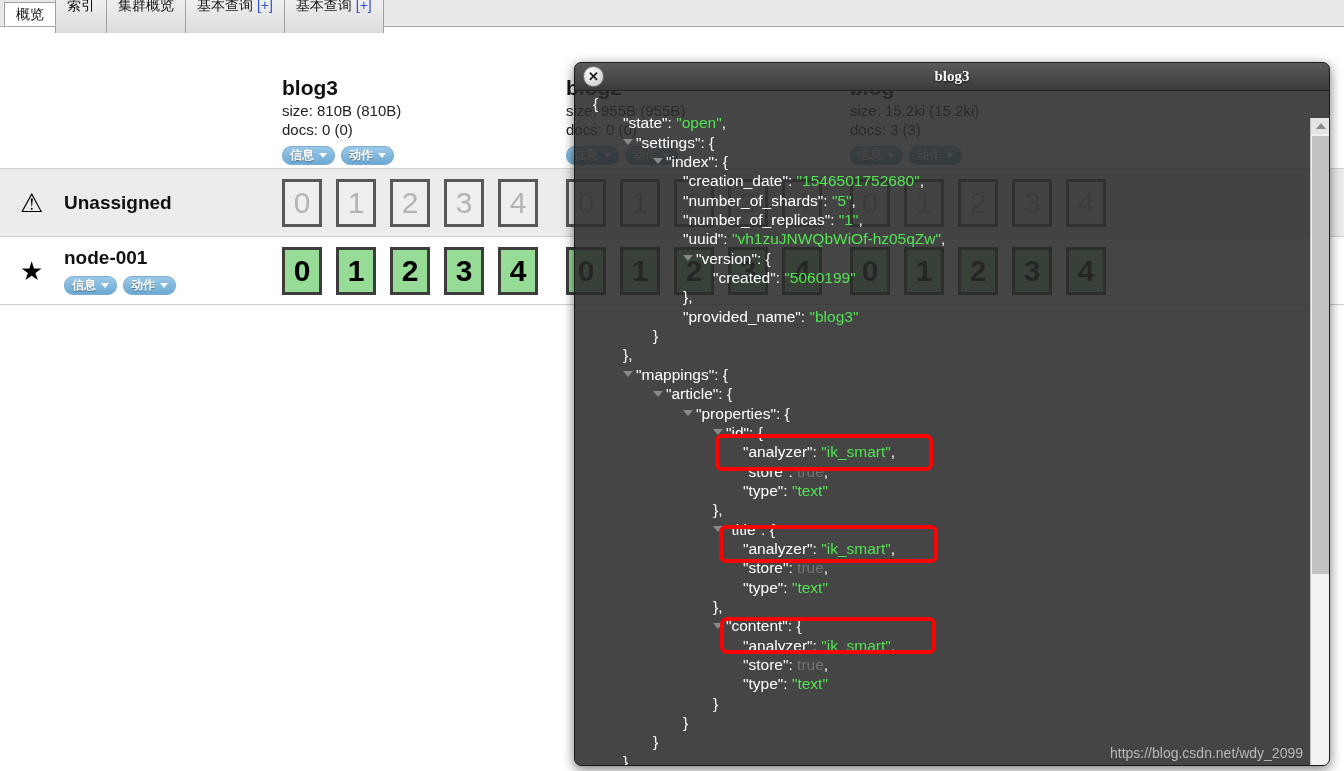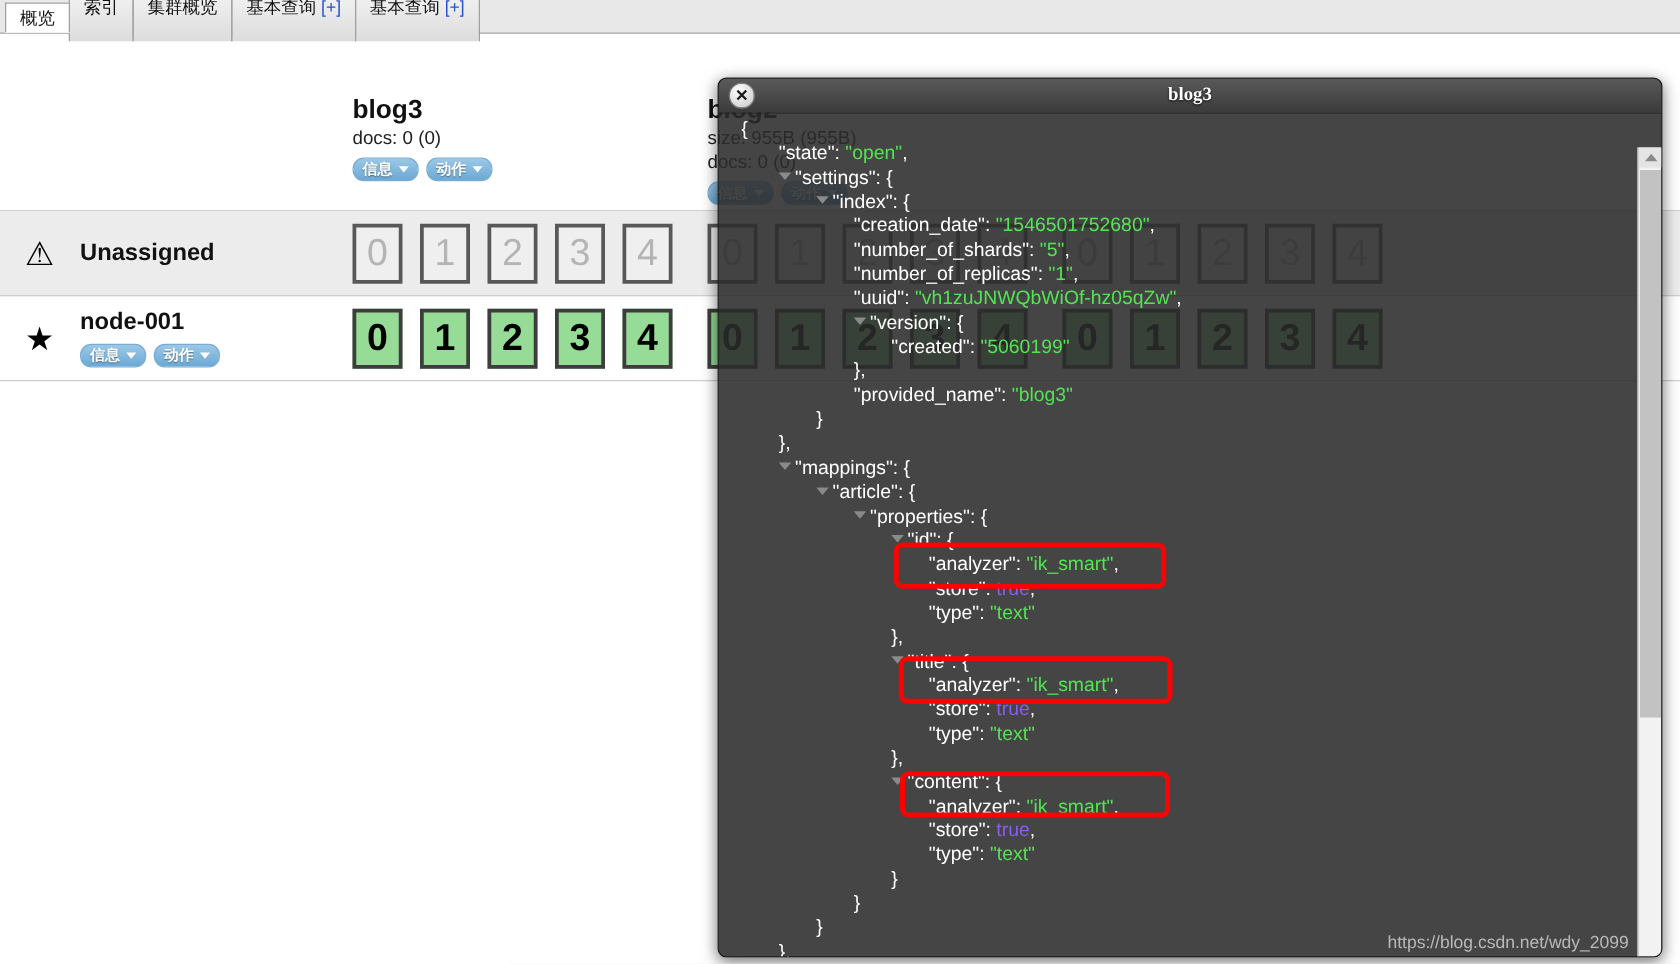--- a/index.html
+++ b/index.html
@@ -206,21 +206,21 @@
     box-sizing: border-box;
     font-family: "Liberation Sans", "DejaVu Sans", sans-serif;
     font-size: 15.5px;
     line-height: 19.35px;
     color: #ffffff;
     white-space: pre;
     overflow: hidden;
   }
   .json .k { color: #ffffff; }
   .json .s { color: #53e453; }
-  .json .b { color: #8b5cf6; }
+  .json .b { color: #737373; }
   .json .p { color: #ffffff; }
   .json .tri {
     display: inline-block; width: 0; height: 0;
     border-left: 5px solid transparent;
     border-right: 5px solid transparent;
     border-top: 6px solid #8a8a8a;
     vertical-align: middle;
     margin: 0 3px 3px 0;
     cursor: pointer;
   }
@@ -283,33 +283,46 @@
         <div class="tab"><span>基本查询</span><span class="plus"> [+]</span></div>
       </div>
   </div>
 
 
   <div class="grid">
     <div class="grid-head" id="grid-head">
       <div class="col-label"></div>
     <div class="idx-col">
           <div class="idx-name">blog3</div>
+          <div class="idx-meta">size: 810B (810B)</div>
           <div class="idx-meta">docs: 0 (0)</div>
           <div class="pillrow"><span class="pill">
               <span>信息</span>
               <span class="caret"></span>
             </span><span class="pill">
               <span>动作</span>
               <span class="caret"></span>
             </span></div>
         </div>
         <div class="idx-col">
           <div class="idx-name">blog2</div>
           <div class="idx-meta">size: 955B (955B)</div>
           <div class="idx-meta">docs: 0 (0)</div>
+          <div class="pillrow"><span class="pill">
+              <span>信息</span>
+              <span class="caret"></span>
+            </span><span class="pill">
+              <span>动作</span>
+              <span class="caret"></span>
+            </span></div>
+        </div>
+        <div class="idx-col">
+          <div class="idx-name">blog</div>
+          <div class="idx-meta">size: 15.2ki (15.2ki)</div>
+          <div class="idx-meta">docs: 3 (3)</div>
           <div class="pillrow"><span class="pill">
               <span>信息</span>
               <span class="caret"></span>
             </span><span class="pill">
               <span>动作</span>
               <span class="caret"></span>
             </span></div>
         </div>
       </div>
     <div id="grid-rows">

